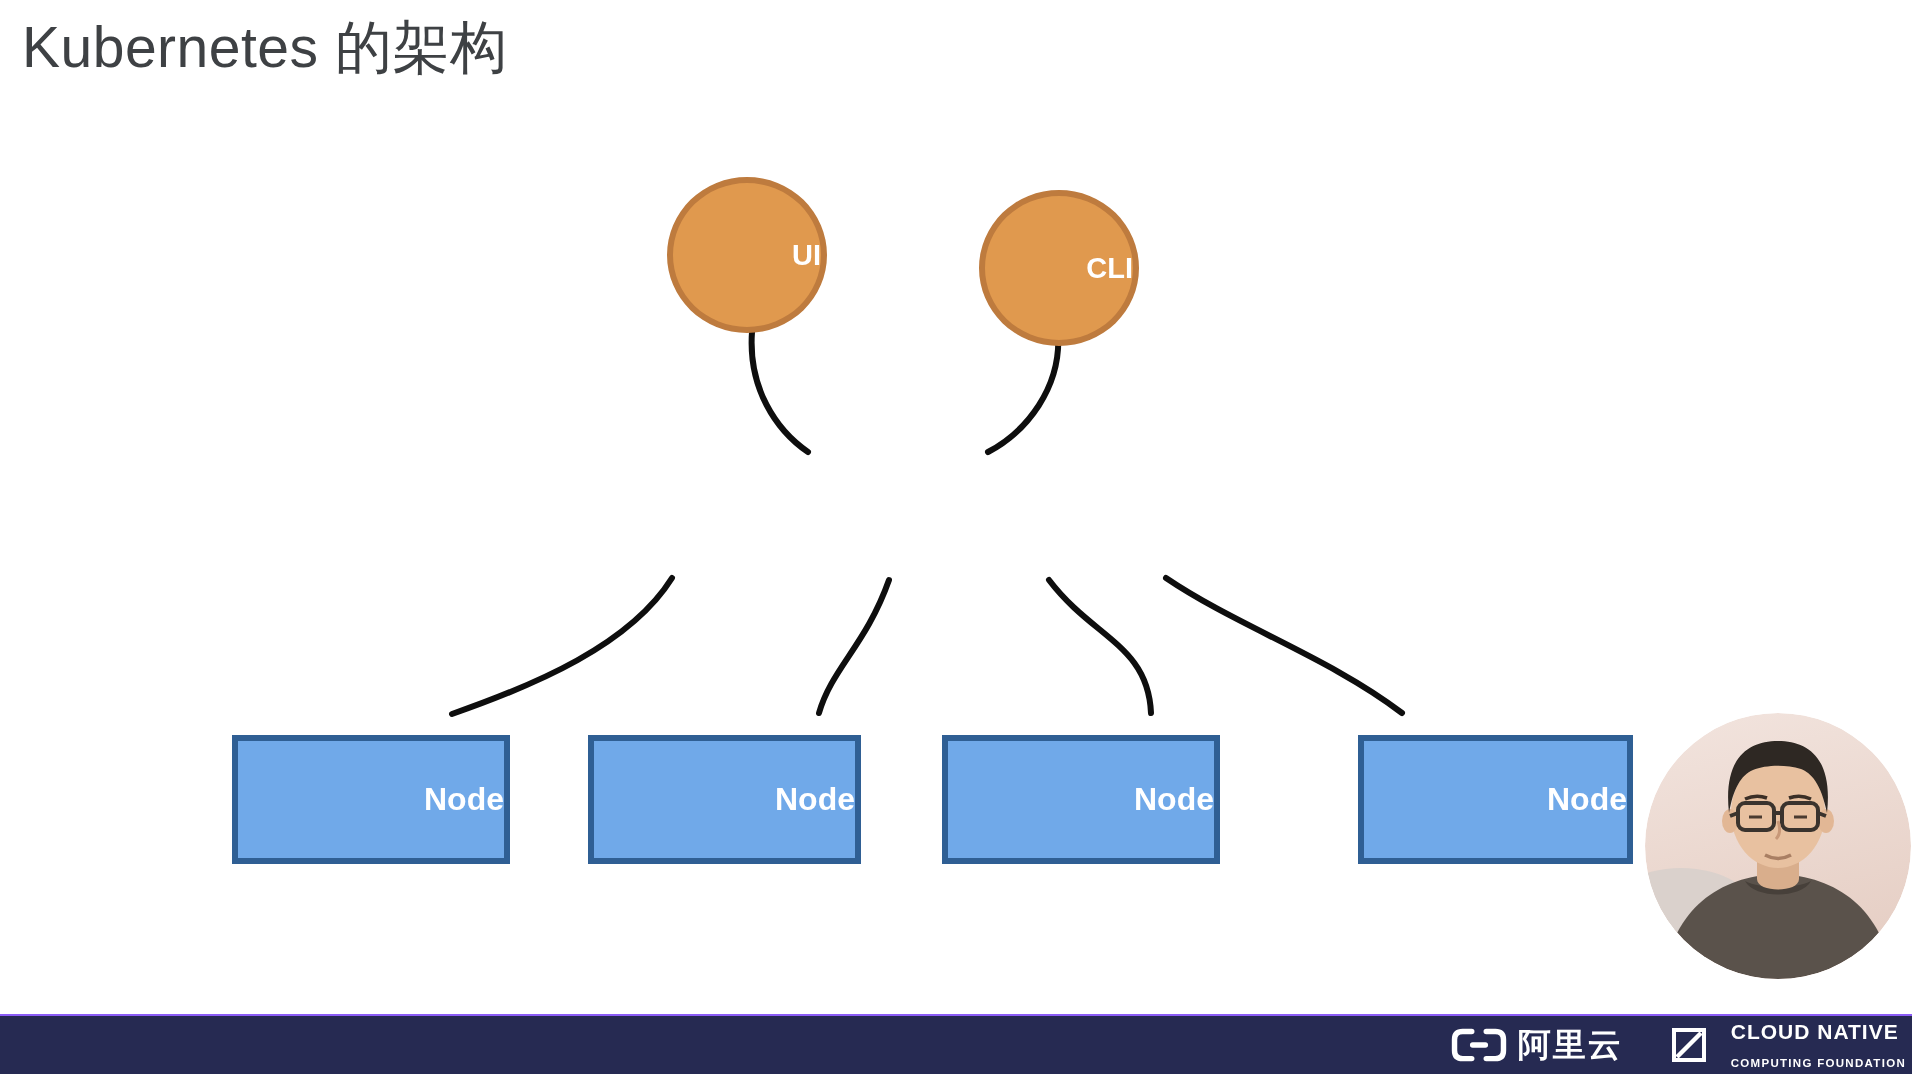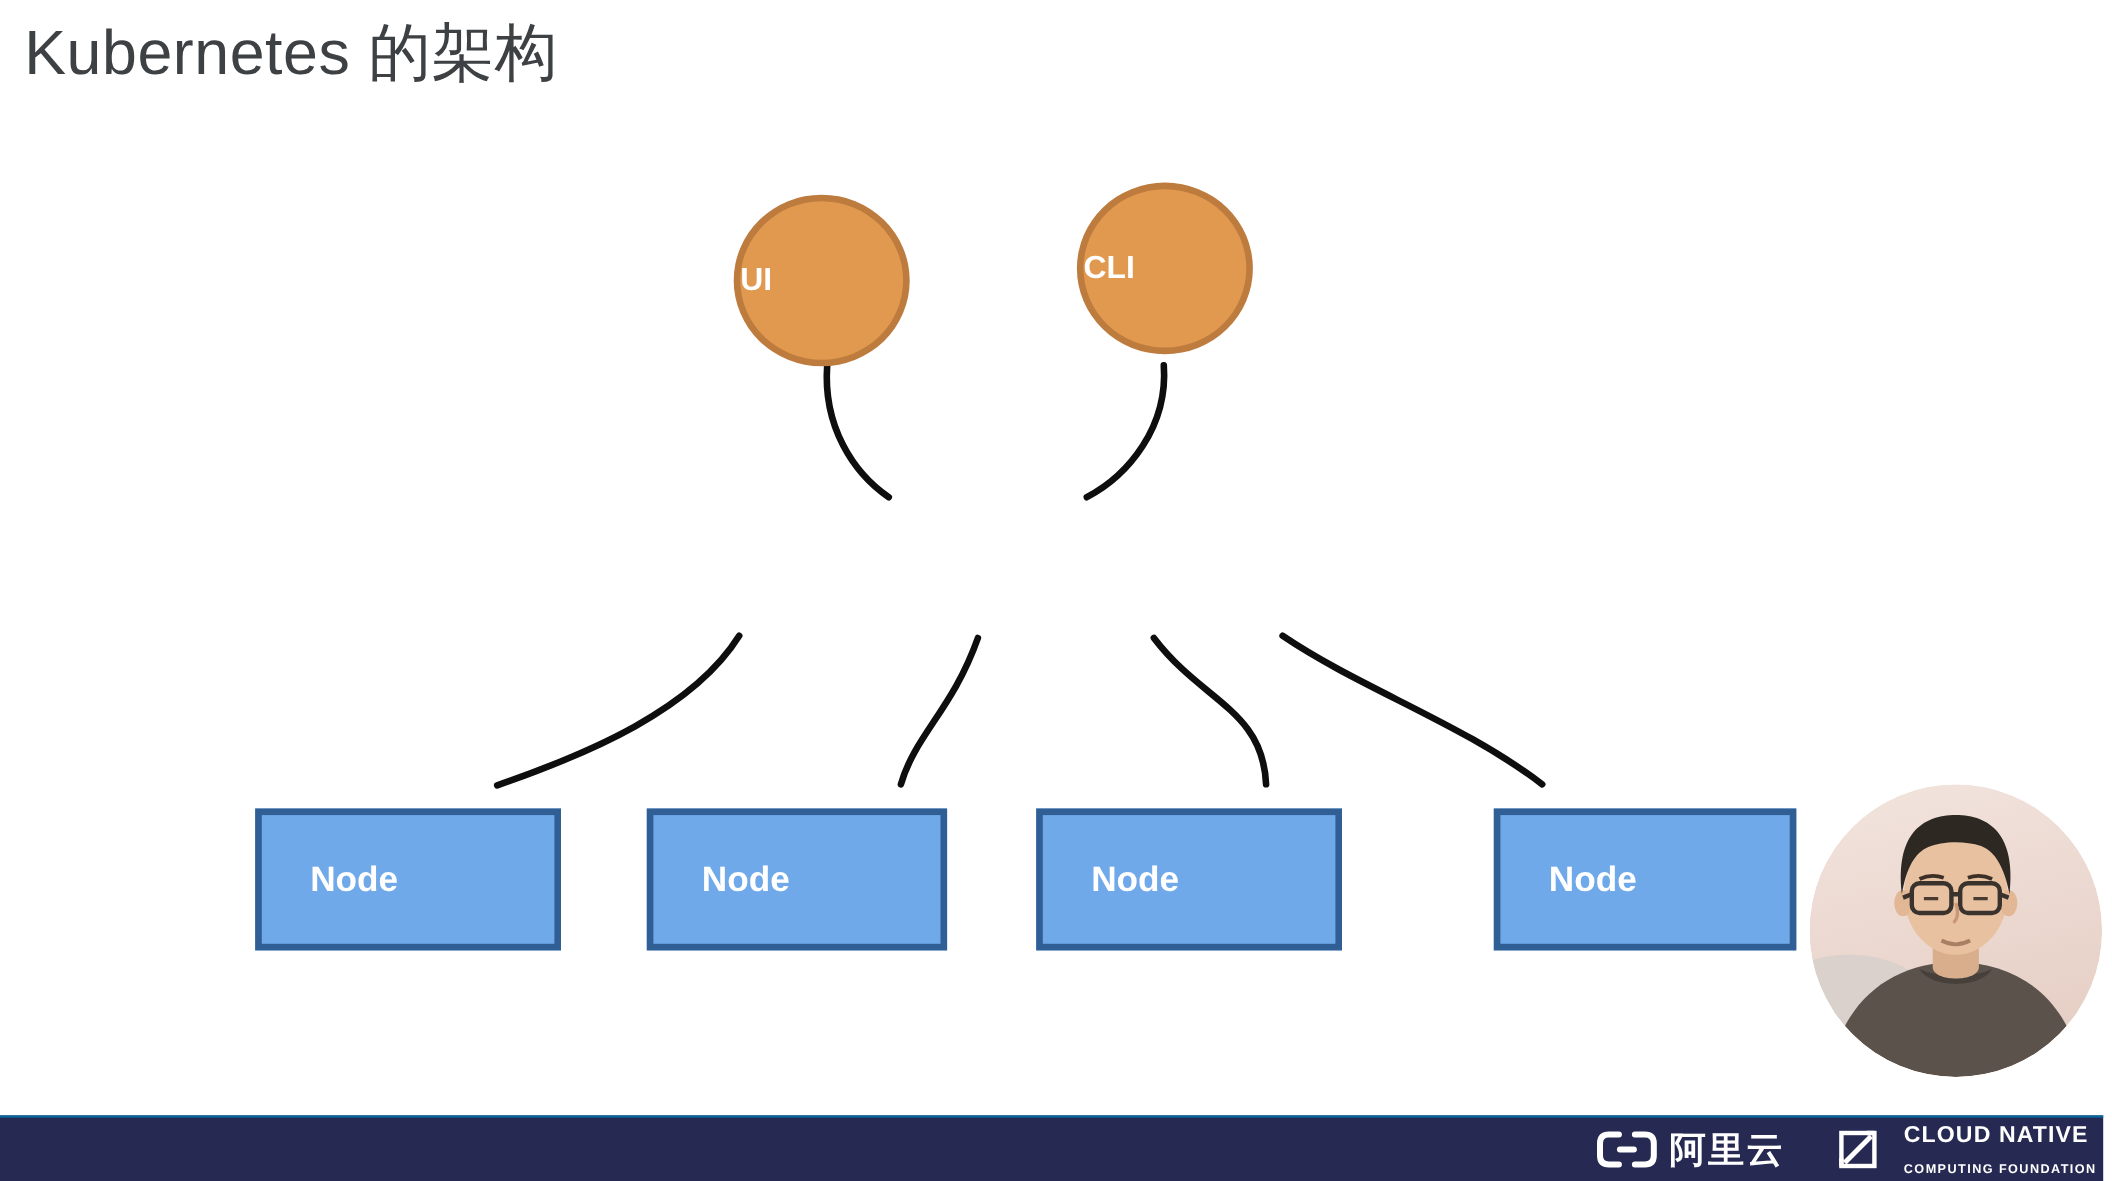--- a/index.html
+++ b/index.html
@@ -11,31 +11,31 @@
   .slide-title{
     position:absolute;left:22px;top:10px;margin:0;
     font-size:57px;font-weight:400;letter-spacing:0.5px;
     color:var(--title-text,#3E4144);
   }
   
   svg.edges{position:absolute;left:0;top:0;width:1920px;height:1074px;pointer-events:none;}
   svg.edges path{fill:none;stroke:var(--connector,#0E0E0E);stroke-width:6;stroke-linecap:round;}
   
   .shape{
-    position:absolute;display:flex;align-items:center;justify-content:flex-start;
+    position:absolute;display:flex;align-items:center;justify-content:flex-end;
     color:#ffffff;font-weight:bold;box-sizing:border-box;text-align:center;
   }
   .client-circle{
     width:160px;height:156px;border-radius:50%;
     background:var(--client-fill,#E0994E);
     border:6px solid var(--client-border,#BE7B3E);
     font-size:29px;
   }
   .circle-ui{left:667px;top:177px;}
-  .circle-cli{left:979px;top:166px;}
+  .circle-cli{left:979px;top:190px;}
   .master-box{
     left:645px;top:452px;width:523px;height:127px;
     background:var(--master-fill,#A078D4);
     border:5px solid var(--master-border,#7C4DA0);
     font-size:32px;
   }
   .node-box{
     top:735px;height:129px;
     background:var(--node-fill,#70A9E9);
     border:6px solid var(--node-border,#2F5F94);
@@ -49,21 +49,21 @@
   
   .webcam{
     position:absolute;left:1645px;top:713px;width:266px;height:266px;
     border-radius:50%;overflow:hidden;
   }
   .webcam svg{display:block;width:266px;height:266px;}
   
   .footer-bar{
     position:absolute;left:0;top:1014px;width:1920px;height:60px;
     background:var(--footer-bg,#262A52);
-    border-top:2px solid #0369a1;box-sizing:border-box;
+    border-top:2px solid #8b5cf6;box-sizing:border-box;
     display:flex;align-items:center;justify-content:flex-end;
     gap:48px;padding-right:14px;
   }
   .brand{display:flex;align-items:center;color:#ffffff;}
   .brand-alibaba{gap:10px;}
   .alibaba-text{font-size:33px;font-weight:600;letter-spacing:2px;}
   .brand-cncf{gap:24px;}
   .cncf-text{display:flex;flex-direction:column;line-height:1;}
   .cncf-line1{font-size:21px;font-weight:bold;letter-spacing:1px;}
   .cncf-line2{font-size:11.5px;font-weight:bold;letter-spacing:1.3px;margin-top:16px;}

